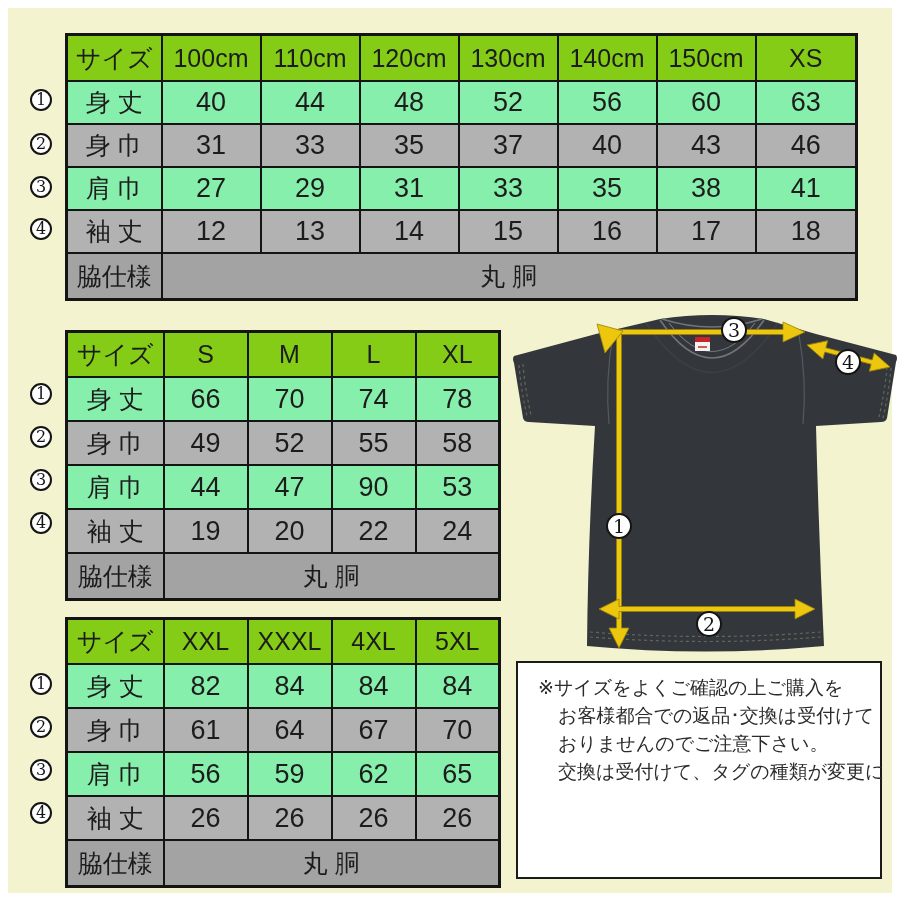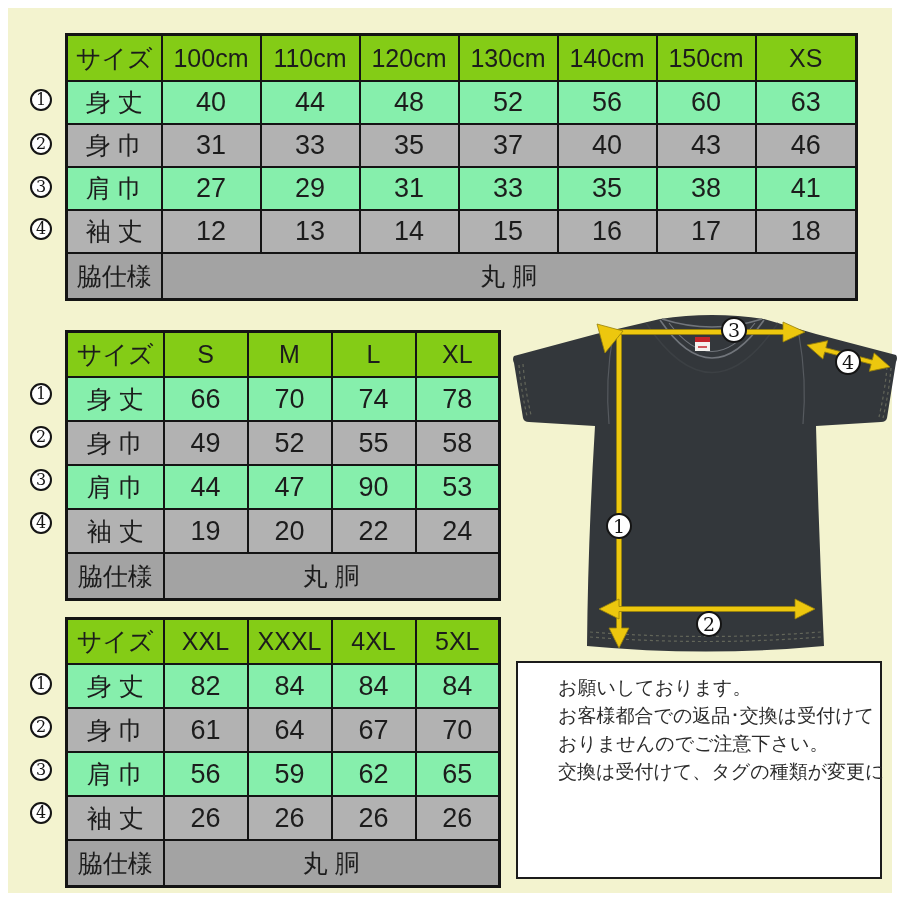--- a/index.html
+++ b/index.html
@@ -272,18 +272,18 @@
       </g>
     </svg>
   </div>
 
   <div class="marker lg" style="left:606px;top:513px">1</div>
   <div class="marker lg" style="left:696px;top:611px">2</div>
   <div class="marker lg" style="left:721px;top:317px">3</div>
   <div class="marker lg" style="left:835px;top:349px">4</div>
 
   <div class="notice">
-    <p>お願いしております。</p>
+    <p class="first">※サイズをよくご確認の上ご購入を</p>
     <p>お客様都合での返品･交換は受付けて</p>
     <p>おりませんのでご注意下さい。</p>
     <p>交換は受付けて、タグの種類が変更に</p>
   </div>
 </div>
 
 </body></html>

